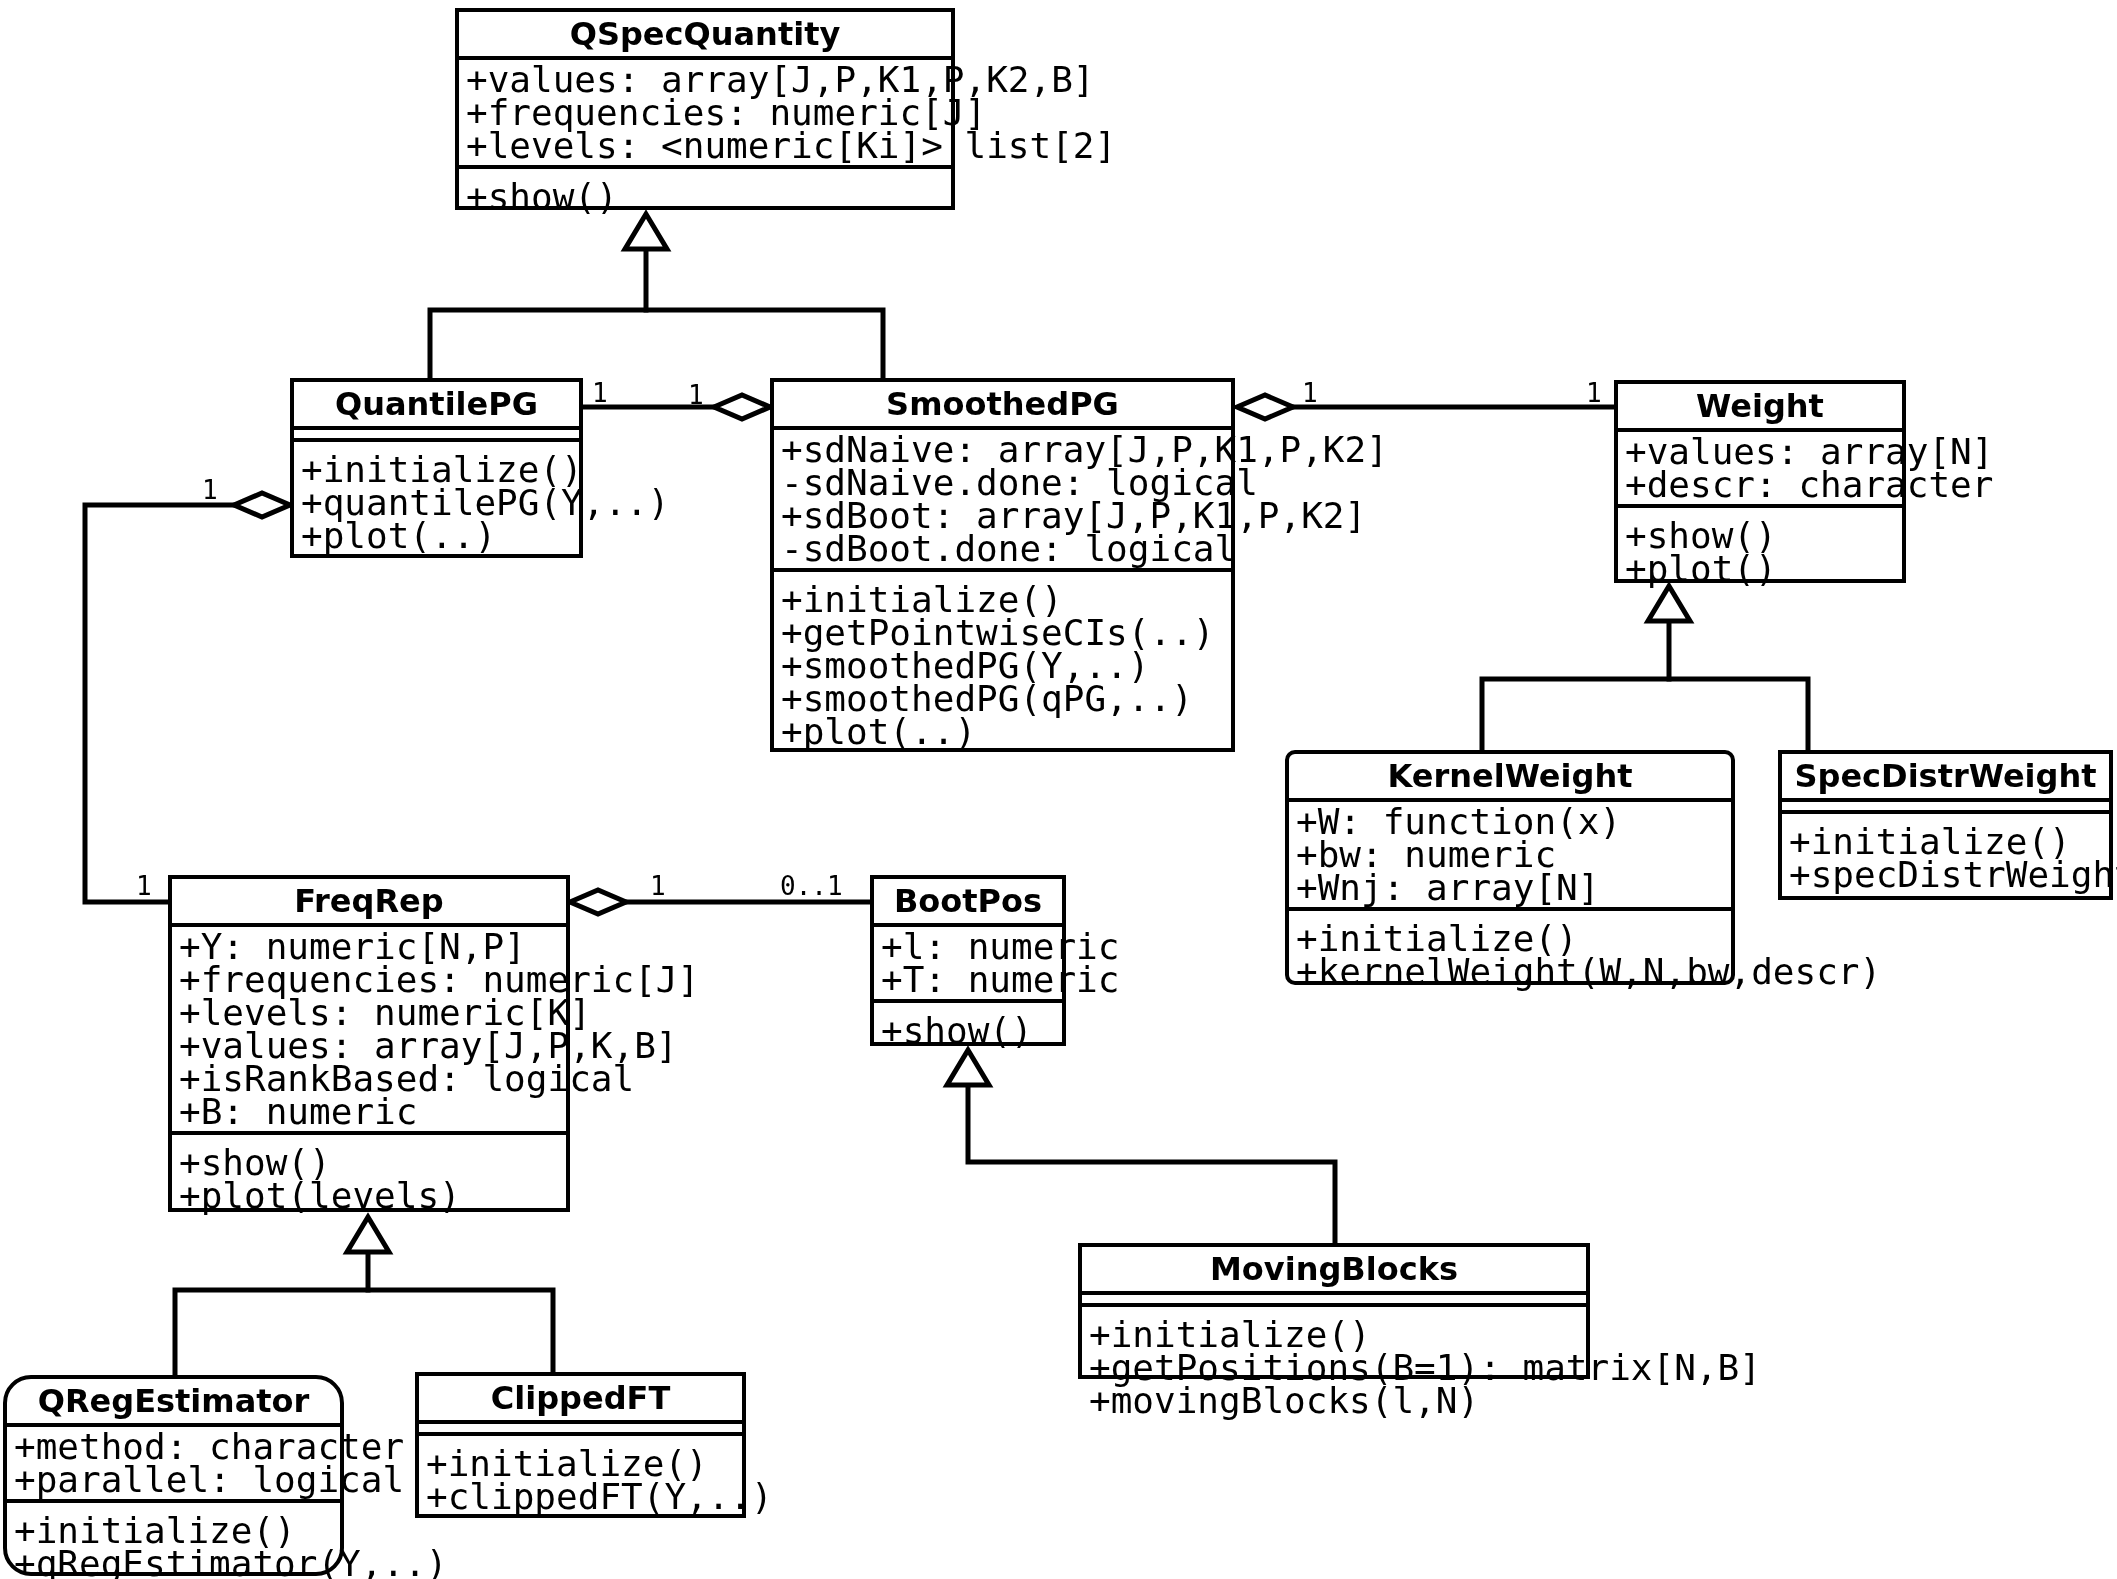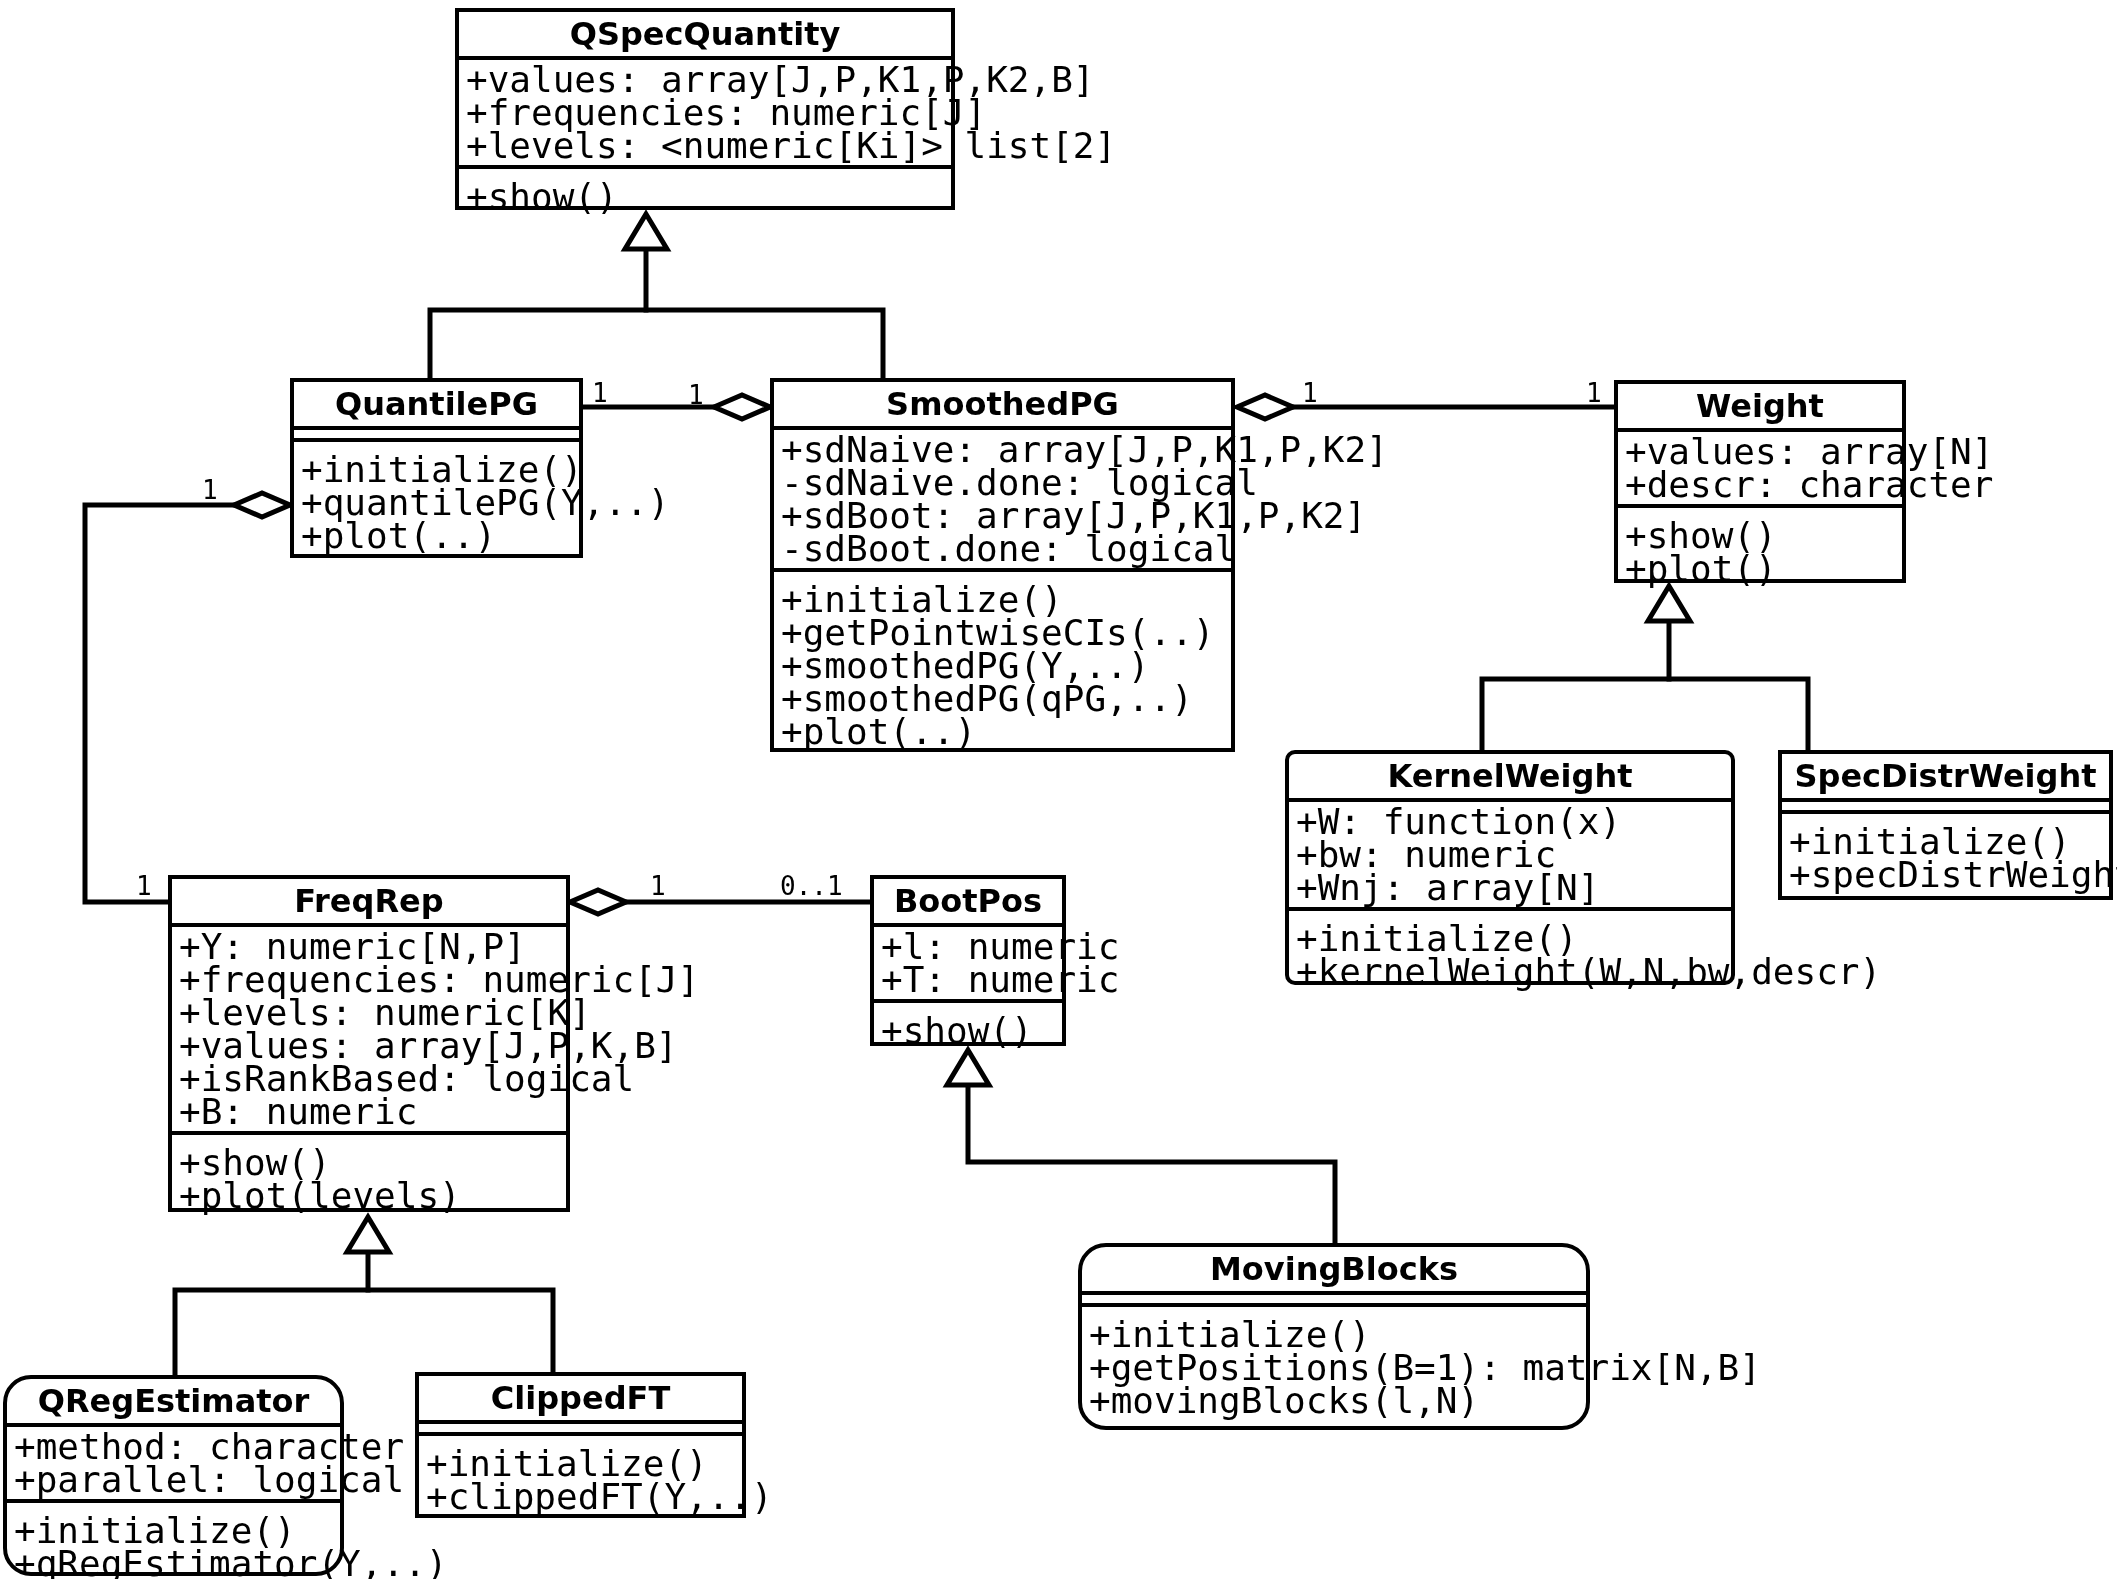--- a/index.html
+++ b/index.html
@@ -173,21 +173,21 @@
     <div class="uml-title">BootPos</div>
     <div class="uml-attrs">
       <div>+l: numeric</div>
       <div>+T: numeric</div>
     </div>
     <div class="uml-methods">
       <div>+show()</div>
     </div>
   </div>
 
-  <div class="uml-class" style="left:1078px;top:1243px;width:512px;height:187px;border-radius:28px;">
+  <div class="uml-class" style="left:1078px;top:1243px;width:512px;height:136px;">
     <div class="uml-title">MovingBlocks</div>
     <div class="uml-attrs empty"></div>
     <div class="uml-methods">
       <div>+initialize()</div>
       <div>+getPositions(B=1): matrix[N,B]</div>
       <div>+movingBlocks(l,N)</div>
     </div>
   </div>
 
   <div class="uml-class" style="left:3px;top:1375px;width:341px;height:201px;border-radius:28px;">

